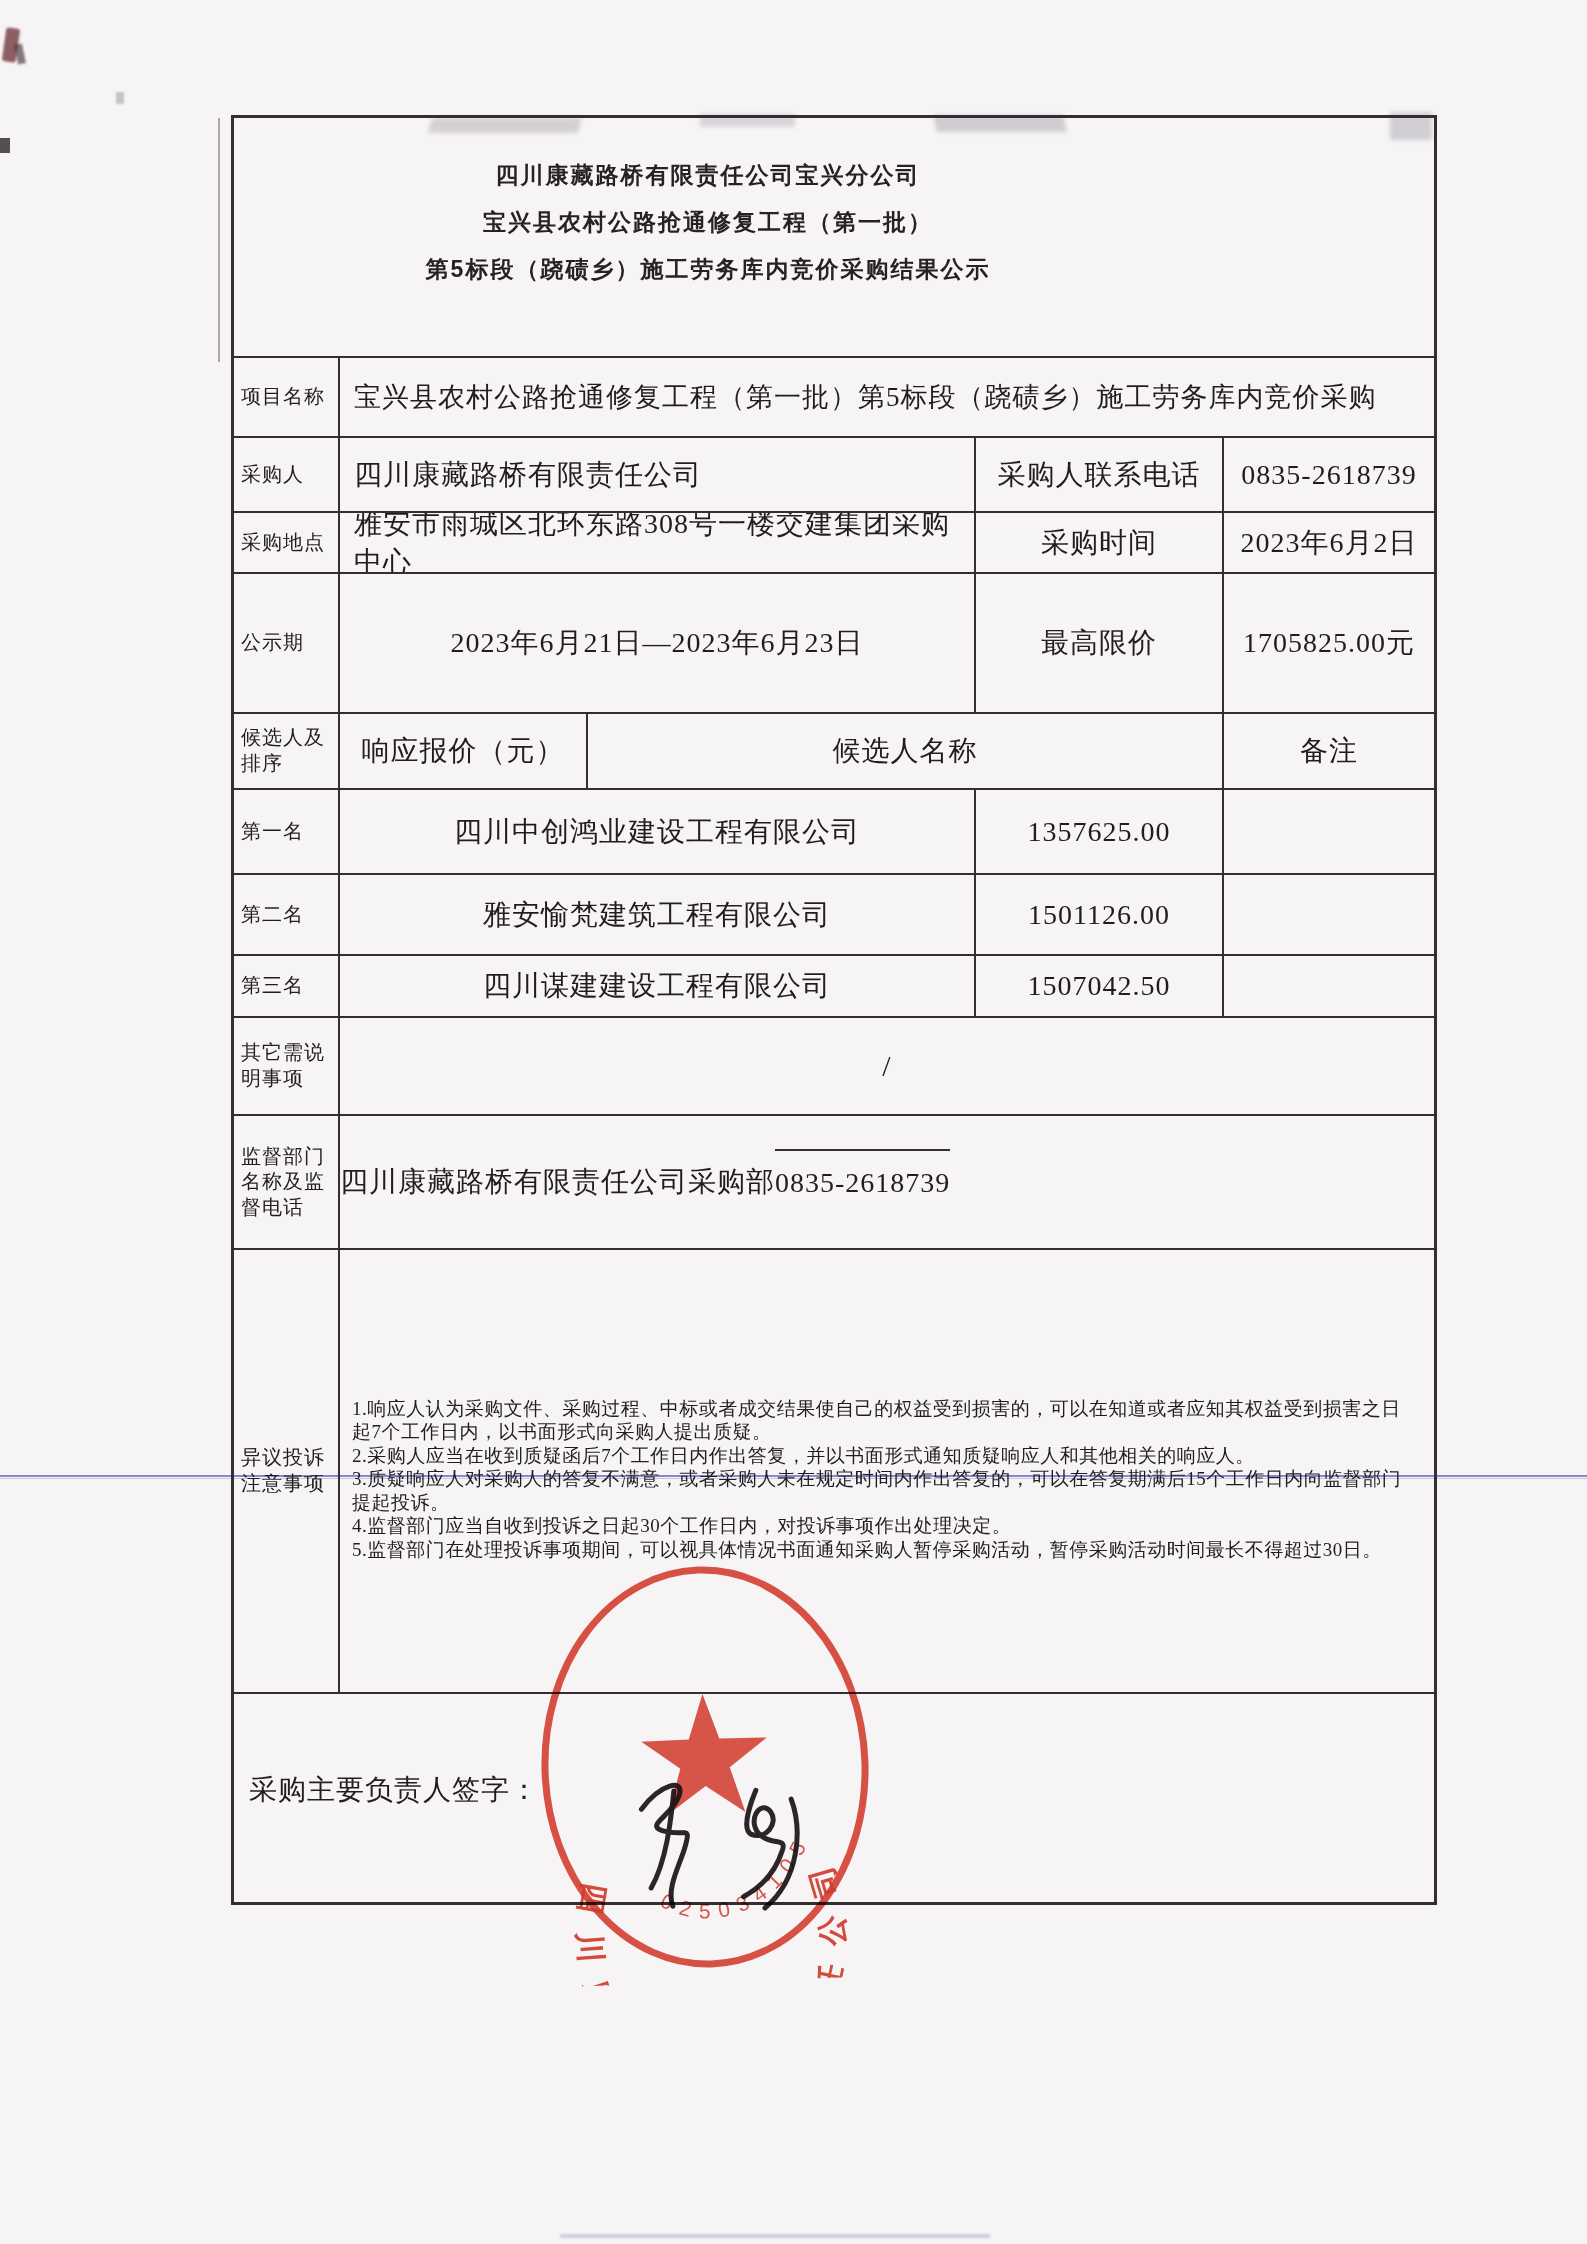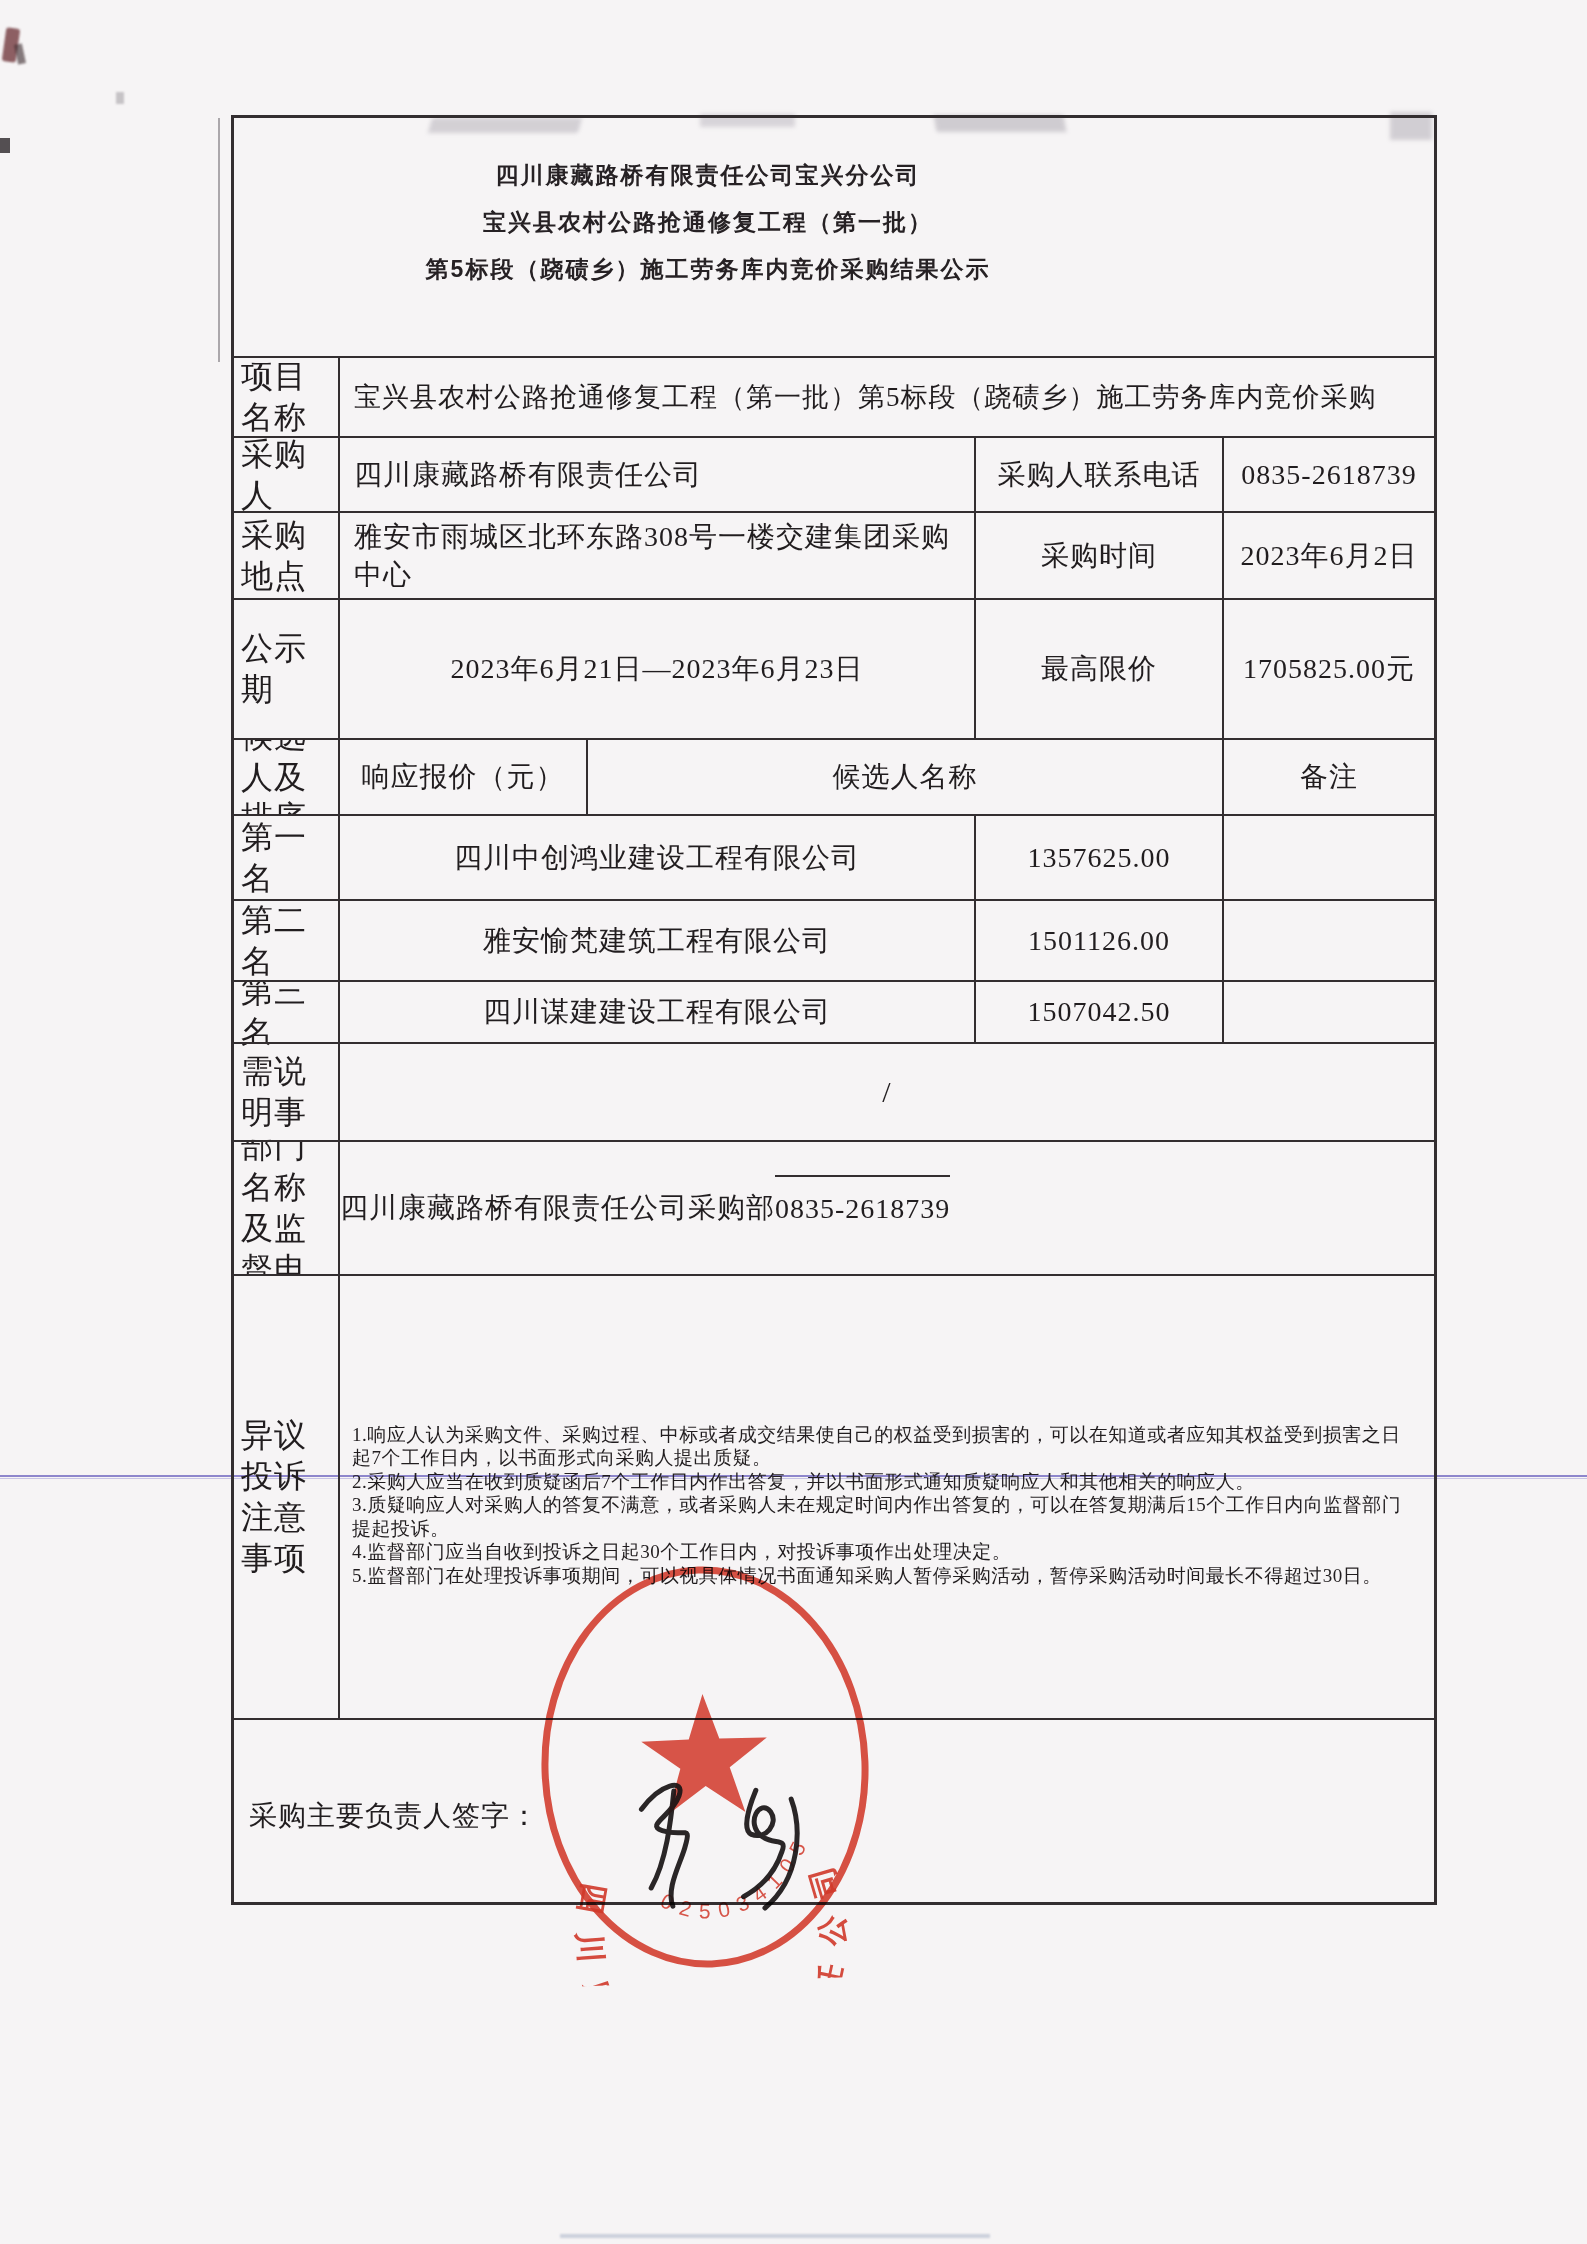--- a/index.html
+++ b/index.html
@@ -31,32 +31,32 @@
   .doc-table {
     position:absolute; left:231px; top:115px; width:1206px; height:1790px;
     border:3px solid #332e30;
     display:flex; flex-direction:column;
     font-size:28px; letter-spacing:1px;
   }
   .t-row { display:flex; flex-shrink:0; border-top:2px solid #332e30; }
   .t-row.first { border-top:none; }
   .cell { border-left:2px solid #332e30; display:flex; align-items:center; overflow:hidden; }
   .cell.nb { border-left:none; }
-  .label-cell { width:104px; padding:2px 3px 2px 7px; line-height:1.28; font-size:32px; }
+  .label-cell { width:104px; padding:2px 3px 2px 7px; line-height:1.28; font-size:20px; }
   .c2 { width:636px; }
   .c3 { width:248px; justify-content:center; text-align:center; }
   .c4 { width:212px; justify-content:center; text-align:center; }
   .span3 { width:1096px; }
   .left-pad { padding-left:14px; padding-right:10px; }
   .center { justify-content:center; }
 
   .h-title { height:238px; }
   .h-project { height:80px; }
   .h-buyer { height:75px; }
-  .h-location { height:87px; }
+  .h-location { height:61px; }
   .h-publicity { height:140px; }
   .h-chead { height:76px; }
   .h-rank1 { height:85px; }
   .h-rank2 { height:81px; }
   .h-rank3 { height:62px; }
   .h-other { height:98px; }
   .h-supervision { height:134px; }
   .h-objection { height:444px; }
   .h-signature { height:193px; }
 

